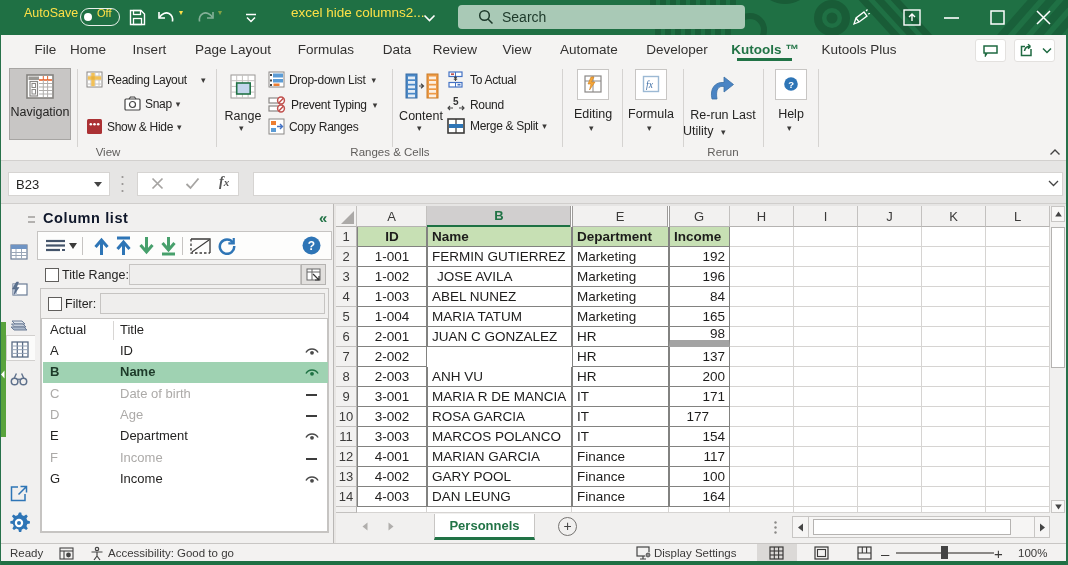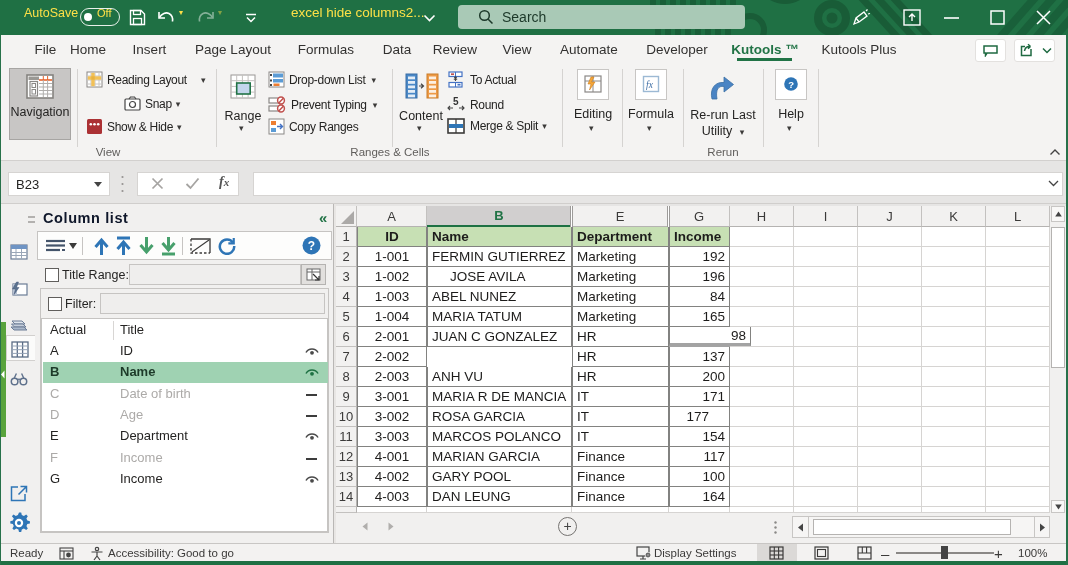--- a/index.html
+++ b/index.html
@@ -388,21 +388,21 @@
     <rect x="1.5" y="1.5" width="15" height="15" fill="#fff" stroke="#9cb9d4" stroke-width="1.4"></rect>
     <text x="4" y="12.5" font-size="9.5" font-style="italic" fill="#3e6ea5" font-family="Liberation Serif">fx</text>
   </svg>
   <div style="position:absolute;left:621px;top:45px;width:60px;text-align:center;font-size:12.5px;color:#252423;">Formula</div>
   <div style="position:absolute;left:647px;top:61px;font-size:9px;color:#3b3a39;">▾</div>
 
   <svg style="position:absolute;left:709px;top:12px;" width="25" height="27" viewBox="0 0 25 27">
     <path d="M3 25 C0.5 15 6 7.5 15 8.5 L15 3 L24.5 10.5 L15 18 L15 12.5 C9 11.5 6.5 16 8 25 Z" fill="#4a84c4" stroke="#3a6ea5" stroke-width="0.8"></path>
   </svg>
   <div style="position:absolute;left:683px;top:46px;width:80px;text-align:center;font-size:12.5px;color:#252423;">Re-run Last</div>
-  <div style="position:absolute;left:683px;top:62px;width:80px;text-align:center;font-size:12.5px;color:#252423;">Utility <span class="chev">▾</span></div>
+  <div style="position:absolute;left:683px;top:62px;width:80px;font-size:12.5px;color:#252423;">Utility <span class="chev">▾</span></div>
 
   <div style="position:absolute;left:775px;top:7px;width:32px;height:31px;background:#fff;border:1px solid #c8c6c4;"></div>
   <svg style="position:absolute;left:784px;top:15px;" width="14" height="14" viewBox="0 0 14 14">
     <circle cx="7" cy="7" r="6.8" fill="#2e75b6"></circle>
     <text x="4.2" y="11" font-size="9.5" font-weight="bold" fill="#fff" font-family="Liberation Sans">?</text>
   </svg>
   <div style="position:absolute;left:761px;top:45px;width:60px;text-align:center;font-size:12.5px;color:#252423;">Help</div>
   <div style="position:absolute;left:787px;top:61px;font-size:9px;color:#3b3a39;">▾</div>
 
   <svg style="position:absolute;left:1049px;top:86px;" width="12" height="8" viewBox="0 0 12 8">
@@ -640,21 +640,21 @@
 <div class="gcell" style="left:91px;top:43px;width:145px;height:20px;border-right:1px solid #828280;border-bottom:1px solid #828280;border-left:1px solid #828280;justify-content:flex-start;padding-left:4px;">FERMIN GUTIERREZ</div>
 <div class="gcell" style="left:236px;top:43px;width:97px;height:20px;border-right:1px solid #828280;border-bottom:1px solid #828280;border-left:1px solid #828280;justify-content:flex-start;padding-left:4px;">Marketing</div>
 <div class="gcell" style="left:333px;top:43px;width:61px;height:20px;border-right:1px solid #828280;border-bottom:1px solid #828280;border-left:1px solid #828280;justify-content:flex-end;padding-right:4px;">192</div>
 <div style="position:absolute;left:394px;top:43px;width:64px;height:20px;border-right:1px solid #d6d4d2;border-bottom:1px solid #d6d4d2;"></div>
 <div style="position:absolute;left:458px;top:43px;width:64px;height:20px;border-right:1px solid #d6d4d2;border-bottom:1px solid #d6d4d2;"></div>
 <div style="position:absolute;left:522px;top:43px;width:64px;height:20px;border-right:1px solid #d6d4d2;border-bottom:1px solid #d6d4d2;"></div>
 <div style="position:absolute;left:586px;top:43px;width:64px;height:20px;border-right:1px solid #d6d4d2;border-bottom:1px solid #d6d4d2;"></div>
 <div style="position:absolute;left:650px;top:43px;width:64px;height:20px;border-right:1px solid #d6d4d2;border-bottom:1px solid #d6d4d2;"></div>
 <div class="ghead" style="left:0;top:63px;width:21px;height:20px;border-right:1px solid #b5b3b1;border-bottom:1px solid #c3c1bf;">3</div>
 <div class="gcell" style="left:21px;top:63px;width:70px;height:20px;border-right:1px solid #828280;border-bottom:1px solid #828280;border-left:1px solid #828280;justify-content:center;">1-002</div>
-<div class="gcell" style="left:91px;top:63px;width:145px;height:20px;border-right:1px solid #828280;border-bottom:1px solid #828280;border-left:1px solid #828280;justify-content:flex-start;padding-left:22px;">JOSE AVILA</div>
+<div class="gcell" style="left:91px;top:63px;width:145px;height:20px;border-right:1px solid #828280;border-bottom:1px solid #828280;border-left:1px solid #828280;justify-content:flex-start;padding-left:9px;">JOSE AVILA</div>
 <div class="gcell" style="left:236px;top:63px;width:97px;height:20px;border-right:1px solid #828280;border-bottom:1px solid #828280;border-left:1px solid #828280;justify-content:flex-start;padding-left:4px;">Marketing</div>
 <div class="gcell" style="left:333px;top:63px;width:61px;height:20px;border-right:1px solid #828280;border-bottom:1px solid #828280;border-left:1px solid #828280;justify-content:flex-end;padding-right:4px;">196</div>
 <div style="position:absolute;left:394px;top:63px;width:64px;height:20px;border-right:1px solid #d6d4d2;border-bottom:1px solid #d6d4d2;"></div>
 <div style="position:absolute;left:458px;top:63px;width:64px;height:20px;border-right:1px solid #d6d4d2;border-bottom:1px solid #d6d4d2;"></div>
 <div style="position:absolute;left:522px;top:63px;width:64px;height:20px;border-right:1px solid #d6d4d2;border-bottom:1px solid #d6d4d2;"></div>
 <div style="position:absolute;left:586px;top:63px;width:64px;height:20px;border-right:1px solid #d6d4d2;border-bottom:1px solid #d6d4d2;"></div>
 <div style="position:absolute;left:650px;top:63px;width:64px;height:20px;border-right:1px solid #d6d4d2;border-bottom:1px solid #d6d4d2;"></div>
 <div class="ghead" style="left:0;top:83px;width:21px;height:20px;border-right:1px solid #b5b3b1;border-bottom:1px solid #c3c1bf;">4</div>
 <div class="gcell" style="left:21px;top:83px;width:70px;height:20px;border-right:1px solid #828280;border-bottom:1px solid #828280;border-left:1px solid #828280;justify-content:center;">1-003</div>
 <div class="gcell" style="left:91px;top:83px;width:145px;height:20px;border-right:1px solid #828280;border-bottom:1px solid #828280;border-left:1px solid #828280;justify-content:flex-start;padding-left:4px;">ABEL NUNEZ</div>
@@ -672,21 +672,21 @@
 <div class="gcell" style="left:333px;top:103px;width:61px;height:20px;border-right:1px solid #828280;border-bottom:1px solid #828280;border-left:1px solid #828280;justify-content:flex-end;padding-right:4px;">165</div>
 <div style="position:absolute;left:394px;top:103px;width:64px;height:20px;border-right:1px solid #d6d4d2;border-bottom:1px solid #d6d4d2;"></div>
 <div style="position:absolute;left:458px;top:103px;width:64px;height:20px;border-right:1px solid #d6d4d2;border-bottom:1px solid #d6d4d2;"></div>
 <div style="position:absolute;left:522px;top:103px;width:64px;height:20px;border-right:1px solid #d6d4d2;border-bottom:1px solid #d6d4d2;"></div>
 <div style="position:absolute;left:586px;top:103px;width:64px;height:20px;border-right:1px solid #d6d4d2;border-bottom:1px solid #d6d4d2;"></div>
 <div style="position:absolute;left:650px;top:103px;width:64px;height:20px;border-right:1px solid #d6d4d2;border-bottom:1px solid #d6d4d2;"></div>
 <div class="ghead" style="left:0;top:123px;width:21px;height:20px;border-right:1px solid #b5b3b1;border-bottom:1px solid #c3c1bf;">6</div>
 <div class="gcell" style="left:21px;top:123px;width:70px;height:20px;border-right:1px solid #828280;border-bottom:1px solid #828280;border-left:1px solid #828280;justify-content:center;">2-001</div>
 <div class="gcell" style="left:91px;top:123px;width:145px;height:20px;border-right:1px solid #828280;border-bottom:1px solid #828280;border-left:1px solid #828280;justify-content:flex-start;padding-left:4px;">JUAN C GONZALEZ</div>
 <div class="gcell" style="left:236px;top:123px;width:97px;height:20px;border-right:1px solid #828280;border-bottom:1px solid #828280;border-left:1px solid #828280;justify-content:flex-start;padding-left:4px;">HR</div>
-<div class="gcell" style="left:333px;top:123px;width:82px;height:20px;border-right:1px solid #828280;border-bottom:4px solid #a3a3a3;border-left:1px solid #828280;justify-content:flex-end;padding-right:4px;">98</div>
+<div class="gcell" style="left:333px;top:123px;width:61px;height:20px;border-right:1px solid #828280;border-bottom:7px solid #a3a3a3;border-left:1px solid #828280;justify-content:flex-end;padding-right:4px;">98</div>
 <div style="position:absolute;left:394px;top:123px;width:64px;height:20px;border-right:1px solid #d6d4d2;border-bottom:1px solid #d6d4d2;"></div>
 <div style="position:absolute;left:458px;top:123px;width:64px;height:20px;border-right:1px solid #d6d4d2;border-bottom:1px solid #d6d4d2;"></div>
 <div style="position:absolute;left:522px;top:123px;width:64px;height:20px;border-right:1px solid #d6d4d2;border-bottom:1px solid #d6d4d2;"></div>
 <div style="position:absolute;left:586px;top:123px;width:64px;height:20px;border-right:1px solid #d6d4d2;border-bottom:1px solid #d6d4d2;"></div>
 <div style="position:absolute;left:650px;top:123px;width:64px;height:20px;border-right:1px solid #d6d4d2;border-bottom:1px solid #d6d4d2;"></div>
 <div class="ghead" style="left:0;top:143px;width:21px;height:20px;border-right:1px solid #b5b3b1;border-bottom:1px solid #c3c1bf;">7</div>
 <div class="gcell" style="left:21px;top:143px;width:70px;height:20px;border-right:1px solid #828280;border-bottom:1px solid #828280;border-left:1px solid #828280;justify-content:center;">2-002</div>
 <div class="gcell" style="left:236px;top:143px;width:97px;height:20px;border-right:1px solid #828280;border-bottom:1px solid #828280;border-left:1px solid #828280;justify-content:flex-start;padding-left:4px;">HR</div>
 <div class="gcell" style="left:333px;top:143px;width:61px;height:20px;border-right:1px solid #828280;border-bottom:1px solid #828280;border-left:1px solid #828280;justify-content:flex-end;padding-right:4px;">137</div>
 <div style="position:absolute;left:394px;top:143px;width:64px;height:20px;border-right:1px solid #d6d4d2;border-bottom:1px solid #d6d4d2;"></div>
@@ -785,20 +785,21 @@
       <path d="M3.5 5.5 L6.8 0.5 H0.2 Z" fill="#444"></path>
     </svg>
 </div>
 <div class="abs" id="tabbar">
   <svg style="position:absolute;left:25px;top:9px;" width="8" height="9" viewBox="0 0 8 9">
       <path d="M6.5 0.5 L1.5 4.5 L6.5 8.5 Z" fill="#b0aeac"></path>
     </svg>
   <svg style="position:absolute;left:51px;top:9px;" width="8" height="9" viewBox="0 0 8 9">
       <path d="M1.5 0.5 L6.5 4.5 L1.5 8.5 Z" fill="#b0aeac"></path>
     </svg>
+  <div style="position:absolute;left:98px;top:1px;width:101px;height:26px;background:#fff;border-left:1px solid #c8c6c4;border-right:1px solid #c8c6c4;border-bottom:3px solid #217346;display:flex;align-items:center;justify-content:center;font-size:13px;font-weight:bold;color:#217346;">Personnels</div>
   <div style="position:absolute;left:222px;top:4px;width:19px;height:19px;border:1px solid #757371;border-radius:50%;color:#444;font-size:14px;line-height:17px;text-align:center;">+</div>
   <svg style="position:absolute;left:438px;top:8px;" width="3" height="13" viewBox="0 0 3 13">
       <circle cx="1.5" cy="1.5" r="1.2" fill="#8a8886"></circle>
       <circle cx="1.5" cy="6.5" r="1.2" fill="#8a8886"></circle>
       <circle cx="1.5" cy="11.5" r="1.2" fill="#8a8886"></circle>
     </svg>
 
   <div style="position:absolute;left:456px;top:3px;width:258px;height:22px;background:#f6f5f4;border:1px solid #c8c6c4;"></div>
   <svg style="position:absolute;left:461px;top:10px;" width="7" height="9" viewBox="0 0 7 9">
       <path d="M6 0.5 L1 4.5 L6 8.5 Z" fill="#444"></path>

